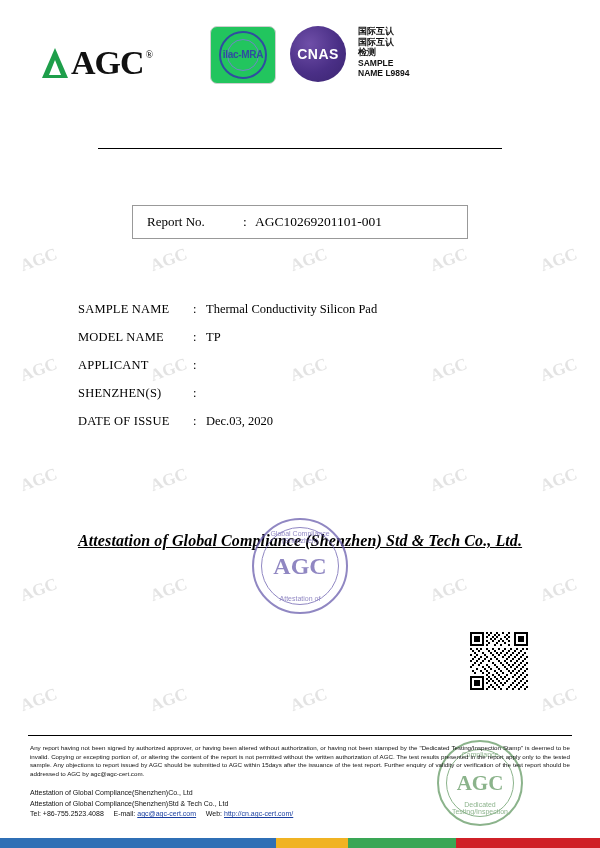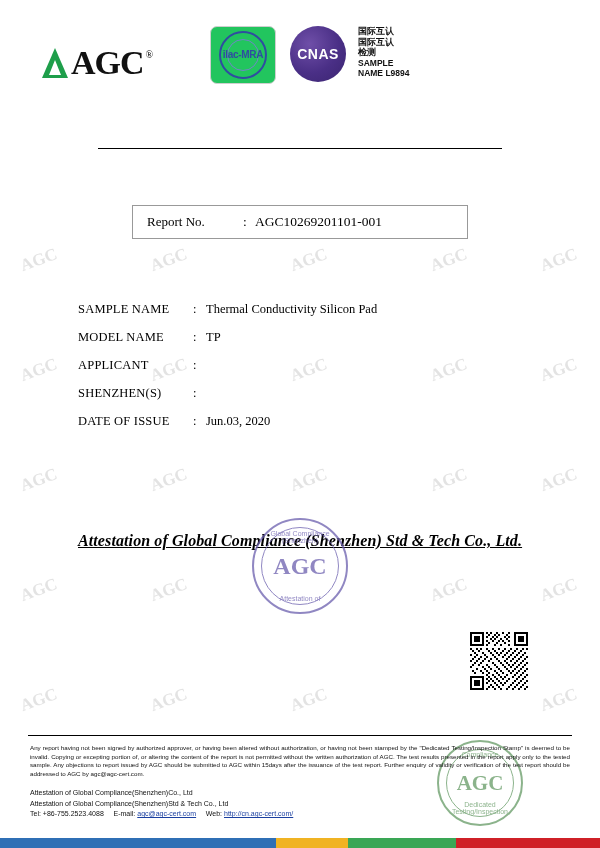--- a/index.html
+++ b/index.html
@@ -428,21 +428,21 @@
       <span class="k">APPLICANT</span>
       <span class="c">:</span>
     </div>
     <div class="frow">
       <span class="k">SHENZHEN(S)</span>
       <span class="c">:</span>
     </div>
     <div class="frow">
       <span class="k">DATE OF ISSUE</span>
       <span class="c">:</span>
-      <span class="v">Jun.03, 2020</span>
+      <span class="v">Dec.03, 2020</span>
     </div>
   </div>
 
   <div class="watermarks">
     <div class="wm" style="left:20px;  top:250px;">AGC</div>
     <div class="wm" style="left:150px; top:250px;">AGC</div>
     <div class="wm" style="left:290px; top:250px;">AGC</div>
     <div class="wm" style="left:430px; top:250px;">AGC</div>
     <div class="wm" style="left:540px; top:250px;">AGC</div>
 

